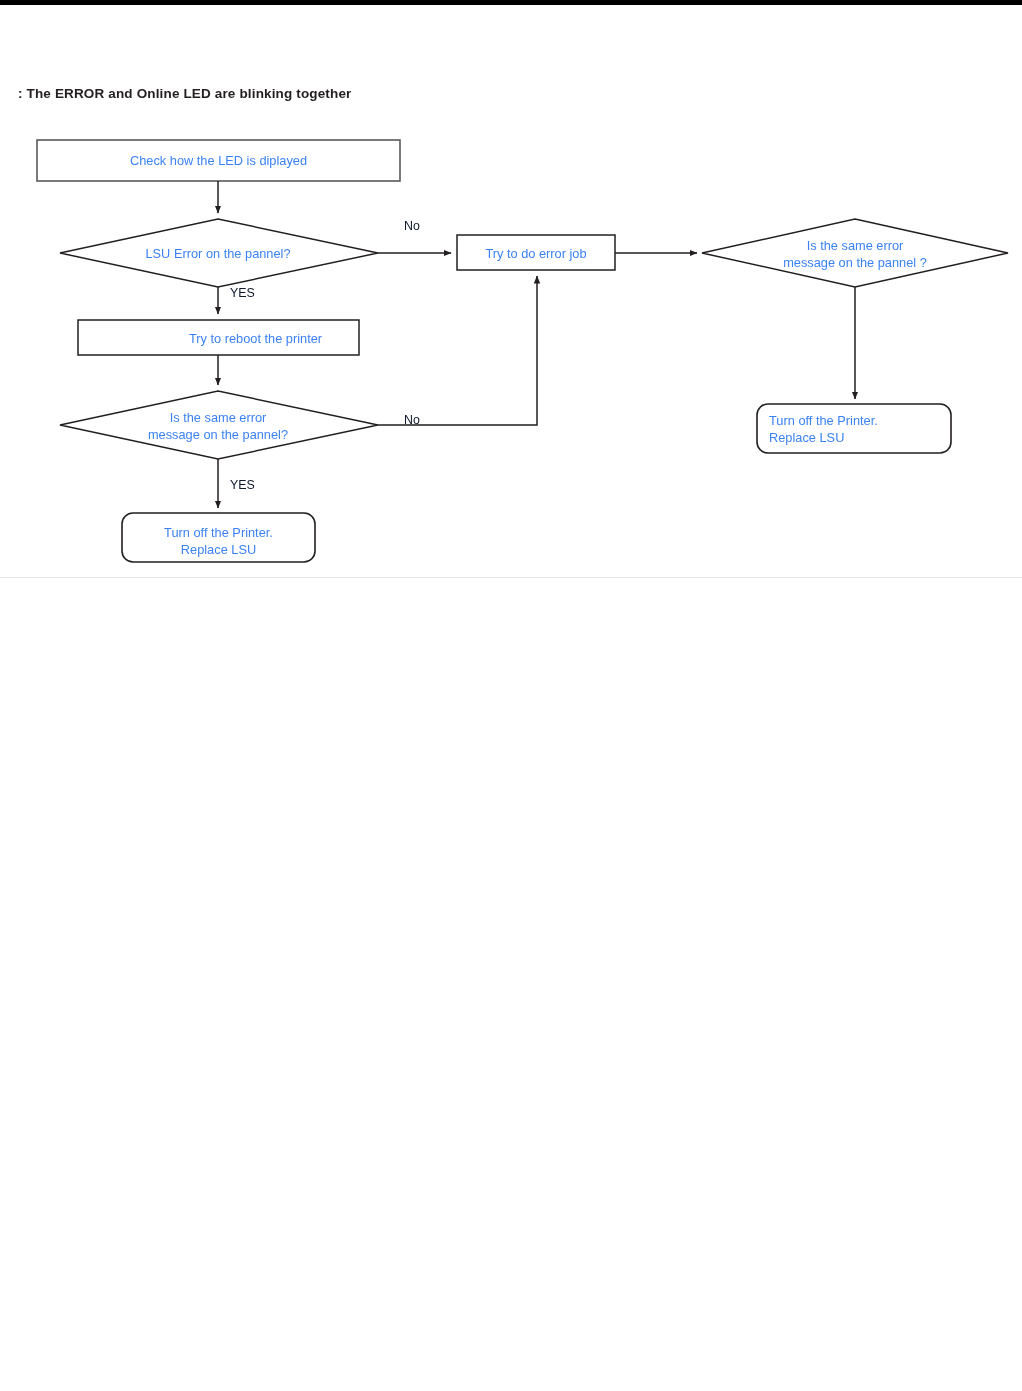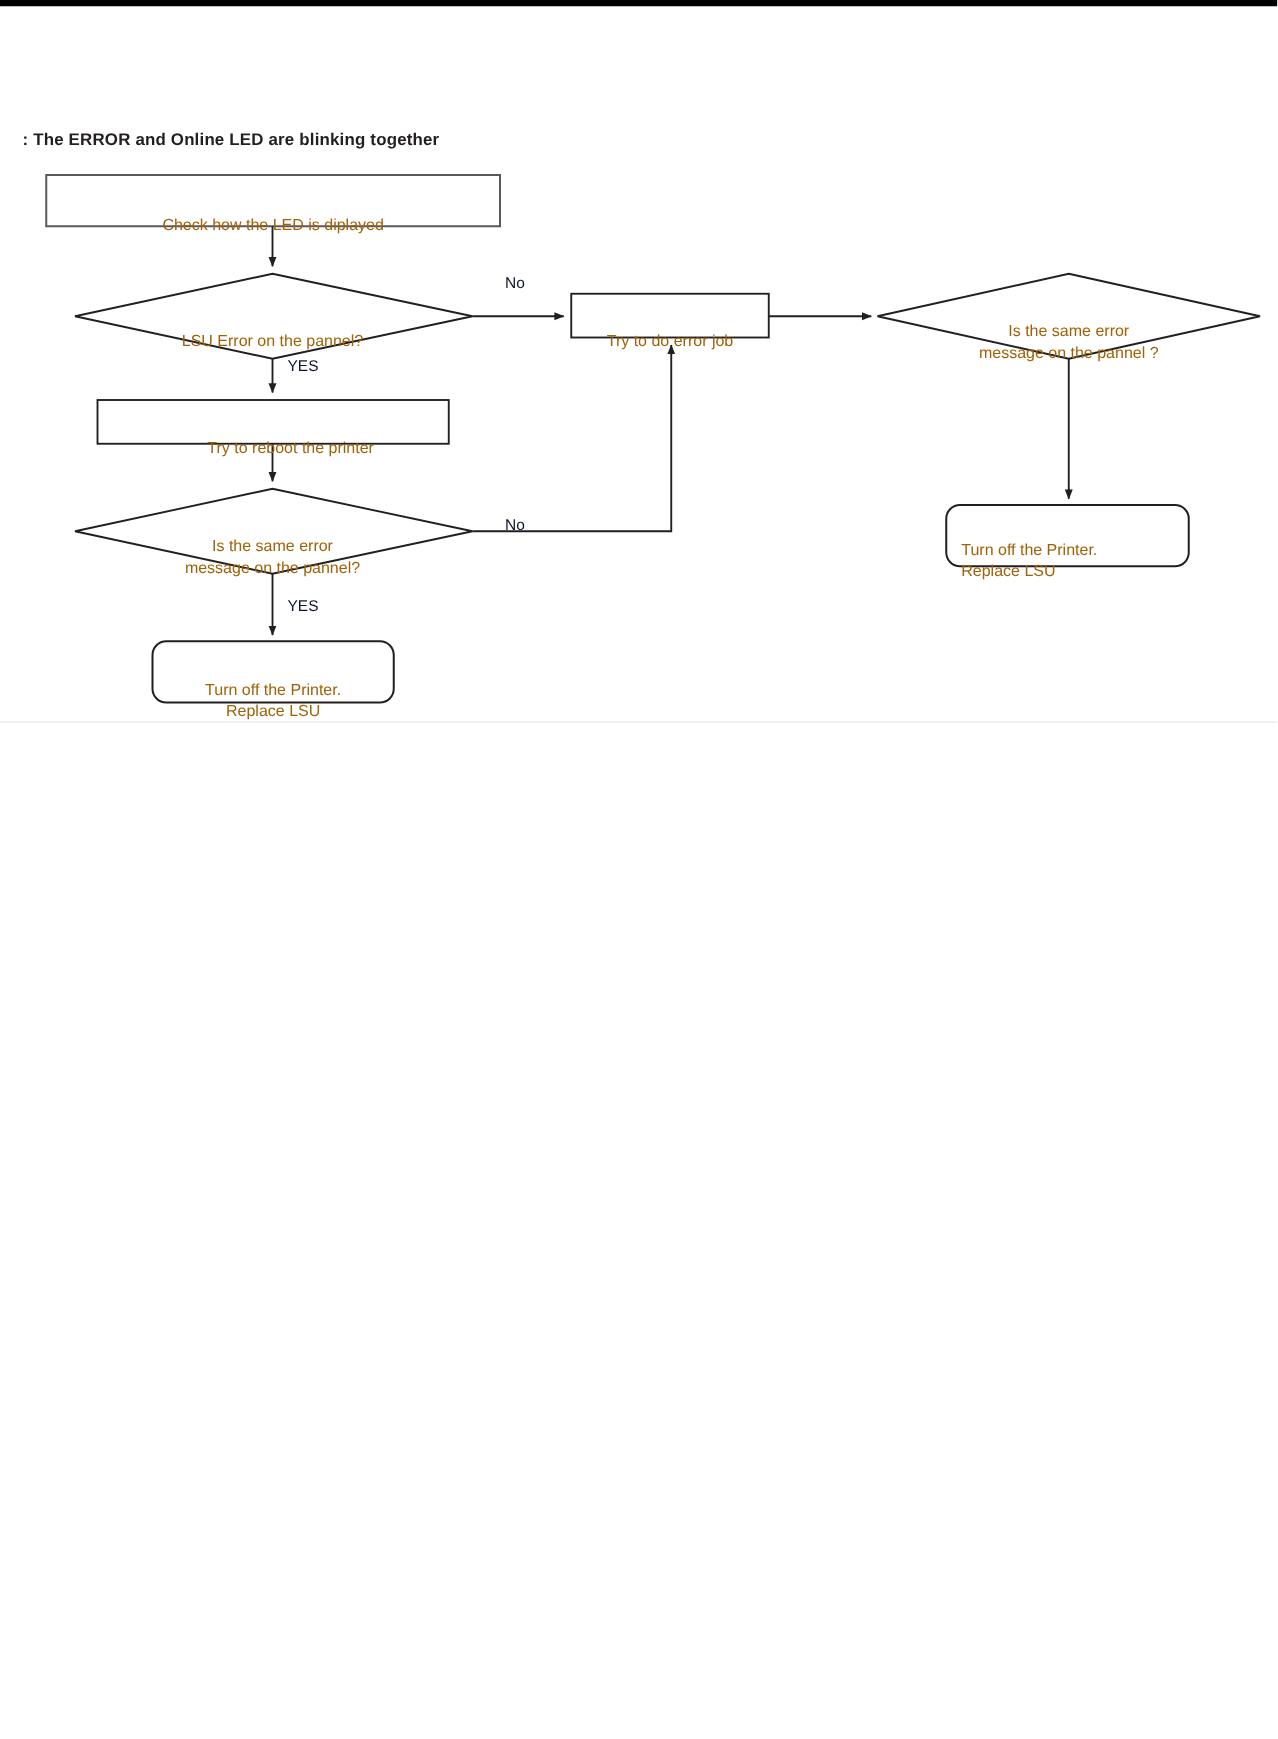--- a/index.html
+++ b/index.html
@@ -33,42 +33,41 @@
     position: absolute;
     left: 0;
     top: 577px;
     width: 1022px;
     height: 1px;
     background: #e8e8e8;
   }
   .caption {
     position: absolute;
     left: 18px;
-    top: 104px;
+    top: 86px;
     font-size: 13.5px;
     font-weight: bold;
     letter-spacing: 0.15px;
     color: #231f20;
     white-space: nowrap;
   }
   
   #flow-svg {
     position: absolute;
     left: 0;
     top: 0;
     width: 1022px;
     height: 600px;
   }
   .node-text {
     position: absolute;
     font-size: 12.8px;
-    color: #a16207;
+    color: #3b82f6;
     line-height: 1.33;
     white-space: pre-line;
-    margin-top: 19px;
   }
   .node-text.center {
     text-align: center;
   }
   .node-text.left {
     text-align: left;
   }
   .edge-label {
     position: absolute;
     font-size: 12.4px;
@@ -127,21 +126,21 @@
 
   <div class="node-text center" style="left:37px; top:152px; width:363px;">Check how the LED is diplayed</div>
 
   <div class="node-text center" style="left:118px; top:245px; width:200px;">LSU Error on the pannel?</div>
 
   <div class="node-text center" style="left:457px; top:245px; width:158px;">Try to do error job</div>
 
   <div class="node-text center" style="left:755px; top:237px; width:200px;">Is the same error
 message on the pannel ?</div>
 
-  <div class="node-text center" style="left:63px; top:330px; width:339px;">Try to reboot the printer</div>
+  <div class="node-text center" style="left:86px; top:330px; width:339px;">Try to reboot the printer</div>
 
   <div class="node-text center" style="left:118px; top:409px; width:200px;">Is the same error
 message on the pannel?</div>
 
   <div class="node-text center" style="left:122px; top:524px; width:193px;">Turn off the Printer.
 Replace LSU</div>
 
   <div class="node-text left" style="left:769px; top:412px; width:178px;">Turn off the Printer.
 Replace LSU</div>
 

